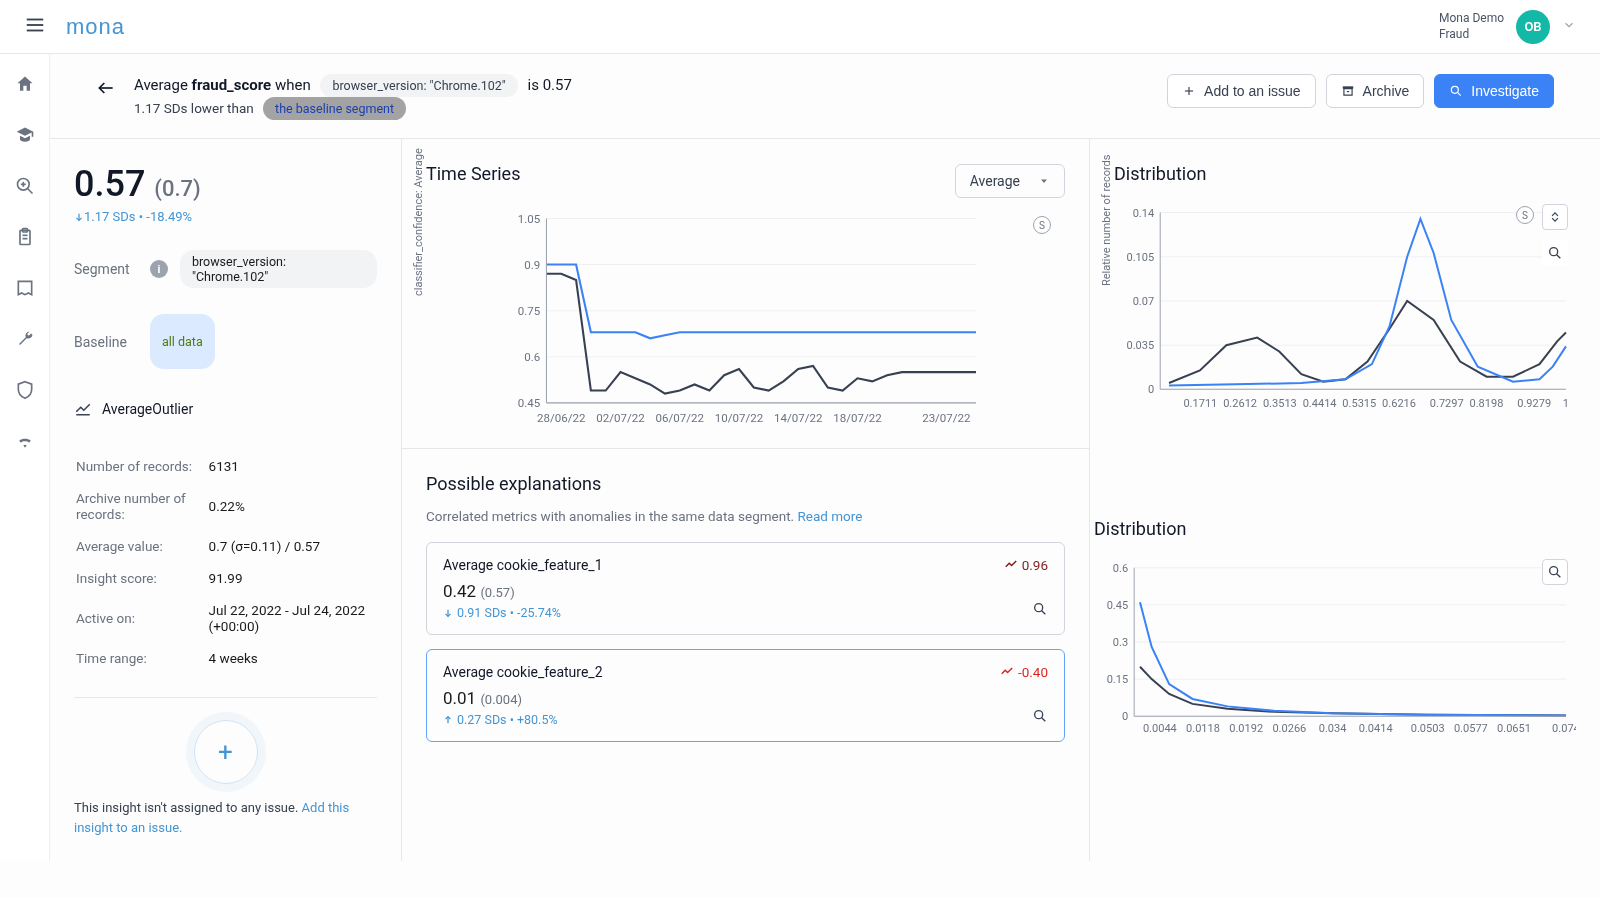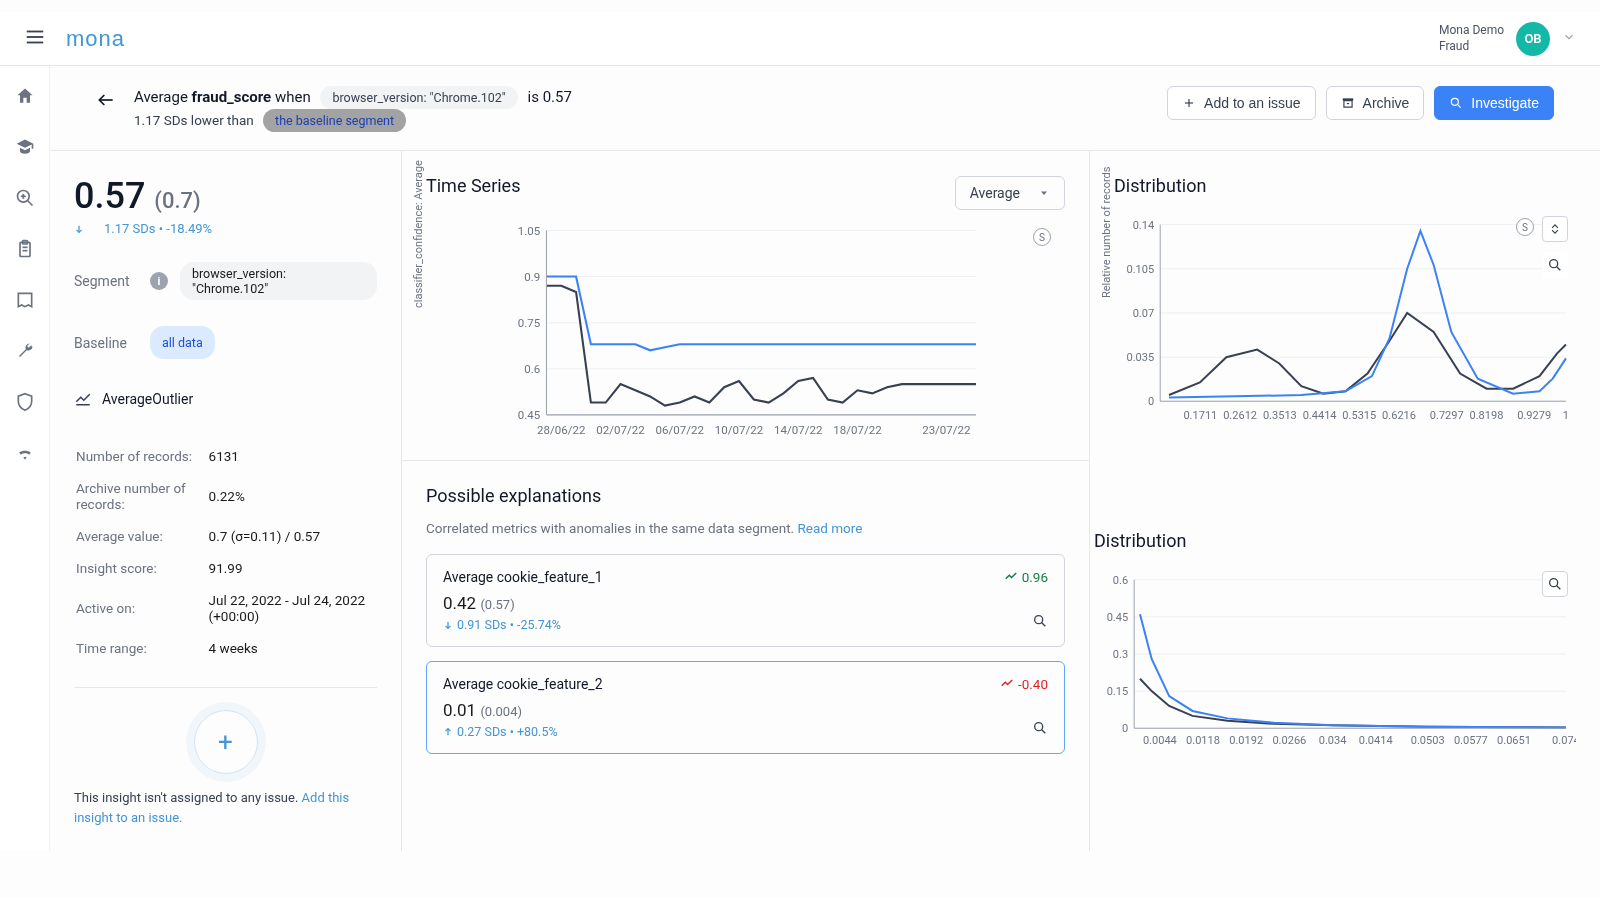--- a/index.html
+++ b/index.html
@@ -1,17 +1,17 @@
 <!DOCTYPE html>
 <html><head>
 <meta charset="utf-8">
 <style>
 * { box-sizing:border-box; margin:0; padding:0; }
 body { font-family:-apple-system,BlinkMacSystemFont,"Segoe UI",Roboto,sans-serif; color:#1a1a1a; background:#fdfdfd; font-size:14px; }
-.topbar { height:54px; display:flex; align-items:center; justify-content:space-between; padding:0 24px; border-bottom:1px solid #e5e7eb; background:#fff;margin-top:12px; }
+.topbar { height:54px; display:flex; align-items:center; justify-content:space-between; padding:0 24px; border-bottom:1px solid #e5e7eb; background:#fff; }
 .topbar-left { display:flex; align-items:center; gap:20px; }
 .hamburger { cursor:pointer; }
 .logo { font-size:22px; font-weight:400; color:#4495d4; letter-spacing:1px; font-family:sans-serif; }
 .topbar-right { display:flex; align-items:center; gap:12px; }
 .user-meta { text-align:left; font-size:12px; color:#4b5563; line-height:1.3; }
 .avatar { width:34px; height:34px; border-radius:50%; background:#14b8a6; color:#fff; font-size:13px; font-weight:600; display:flex; align-items:center; justify-content:center; }
 .caret { color:#9ca3af; cursor:pointer; }
 .shell { display:flex; }
 .sidebar { width:50px; background:#fff; border-right:1px solid #eef0f2; display:flex; flex-direction:column; align-items:center; padding-top:20px; gap:28px; }
 .sbicon { color:#6b7280; cursor:pointer; }
@@ -23,25 +23,25 @@
 .chip { display:inline-block; background:#f1f3f5; border-radius:14px; padding:4px 12px; font-size:12.5px; color:#374151; margin:0 6px; }
 .chip.blue { background:#a3a3a3; color:#1e40af; }
 .sub-line { font-size:13.5px; color:#374151; }
 .hdr-right { display:flex; gap:10px; }
 .btn { display:flex; align-items:center; gap:8px; padding:8px 14px; border:1px solid #d1d5db; border-radius:6px; font-size:14px; background:#fff; cursor:pointer; color:#374151; }
 .btn.primary { background:#3b82f6; color:#fff; border-color:#3b82f6; }
 .content { display:flex; }
 .col1 { width:352px; border-top:1px solid #e5e7eb; border-right:1px solid #e5e7eb; padding:24px 24px; }
 .big { font-size:36px; font-weight:500; color:#111827; }
 .big .muted { font-size:22px; color:#6b7280; }
-.delta { color:#4495d4; font-size:13px; display:flex; align-items:center; gap:20px; margin-top:4px; }
+.delta { color:#4495d4; font-size:13px; display:flex; align-items:center; gap:0; margin-top:4px; }
 .row { display:flex; align-items:center; gap:12px; margin-top:26px; font-size:14px; }
 .row label { color:#6b7280; min-width:64px; }
 .pill-grey { background:#f1f3f5; border-radius:14px; padding:4px 12px; font-size:12.5px; }
-.pill-blue { background:#dbeafe; border-radius:14px; padding:9px 12px; font-size:12.5px; color:#1d4ed8; }
+.pill-blue { background:#dbeafe; border-radius:14px; padding:20px 12px; font-size:12.5px; color:#4d7c0f; }
 .subhead { display:flex; align-items:flex-end; gap:10px; margin:30px 0 32px 0; font-size:14px; color:#111827; }
 .kvtable { width:100%; }
 .kvtable td { padding:7px 0; font-size:13.5px; }
 .kvtable td:first-child { color:#6b7280; }
 .divider { height:1px; background:#e5e7eb; margin:22px 0; }
 .add-circle { width:64px; height:64px; border:1px solid #cfe3f7; border-radius:50%; display:flex; align-items:center; justify-content:center; color:#4495d4; font-size:26px; margin:16px auto 14px auto; box-shadow:0 0 0 8px rgba(207,227,247,0.25); cursor:pointer; }
 .add-txt { font-size:13px; color:#374151; text-align:left; line-height:1.5; }
 .add-txt a { color:#4495d4; text-decoration:none; }
 .colmid { border-top:1px solid #e5e7eb; border-right:1px solid #e5e7eb; padding:24px 24px; flex:1; min-width:0; }
 .colright { border-top:1px solid #e5e7eb; padding:24px 24px; width:510px; }
@@ -57,21 +57,21 @@
 .section { border-top:1px solid #e5e7eb; margin:20px -24px 12px -24px; padding:24px 24px 0 24px; }
 .exp-sub { font-size:13.5px; color:#6b7280; margin-bottom:18px; }
 .exp-sub a { color:#4495d4; text-decoration:none; }
 .exp-card { border:1px solid #d1d5db; border-radius:6px; padding:14px 16px; margin-bottom:14px; position:relative; }
 .exp-card.sel { border-color:#60a5fa; }
 .exp-title { font-size:14px; color:#111827; margin-bottom:8px; }
 .exp-val { font-size:17px; }
 .exp-val .m { color:#6b7280; font-size:13px; }
 .exp-delta { color:#4495d4; font-size:12.5px; margin-top:4px; display:flex; align-items:center; gap:4px; }
 .corr { position:absolute; top:14px; right:16px; font-size:13.5px; display:flex; align-items:center; gap:4px; }
-.corr.pos { color:#15803d;justify-content:center; }
+.corr.pos { color:#7f1d1d;justify-content:center; }
 .corr.neg { color:#dc2626; }
 .mag { position:absolute; bottom:14px; right:16px; color:#374151; cursor:pointer; }
 .info-circle { width:18px; height:18px; border-radius:50%; background:#9ca3af; color:#fff; font-size:11px; font-weight:700; display:inline-flex; align-items:center; justify-content:center; }
 </style>
 </head>
 <body>
 
 <div class="topbar">
   <div class="topbar-left">
     <span class="hamburger">

